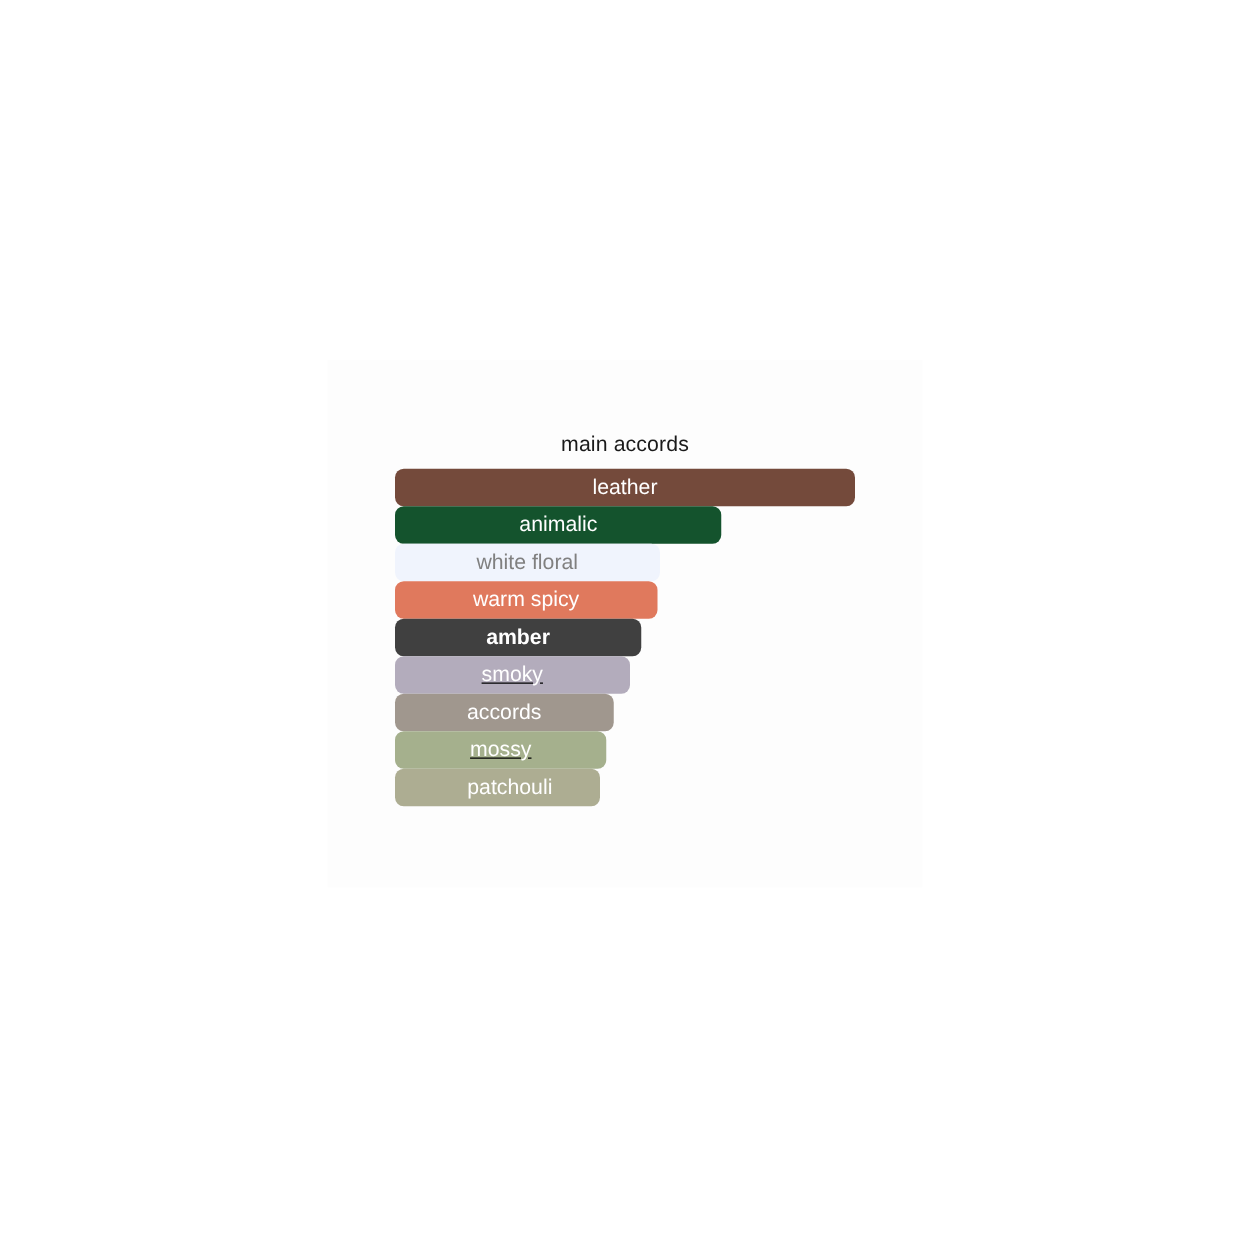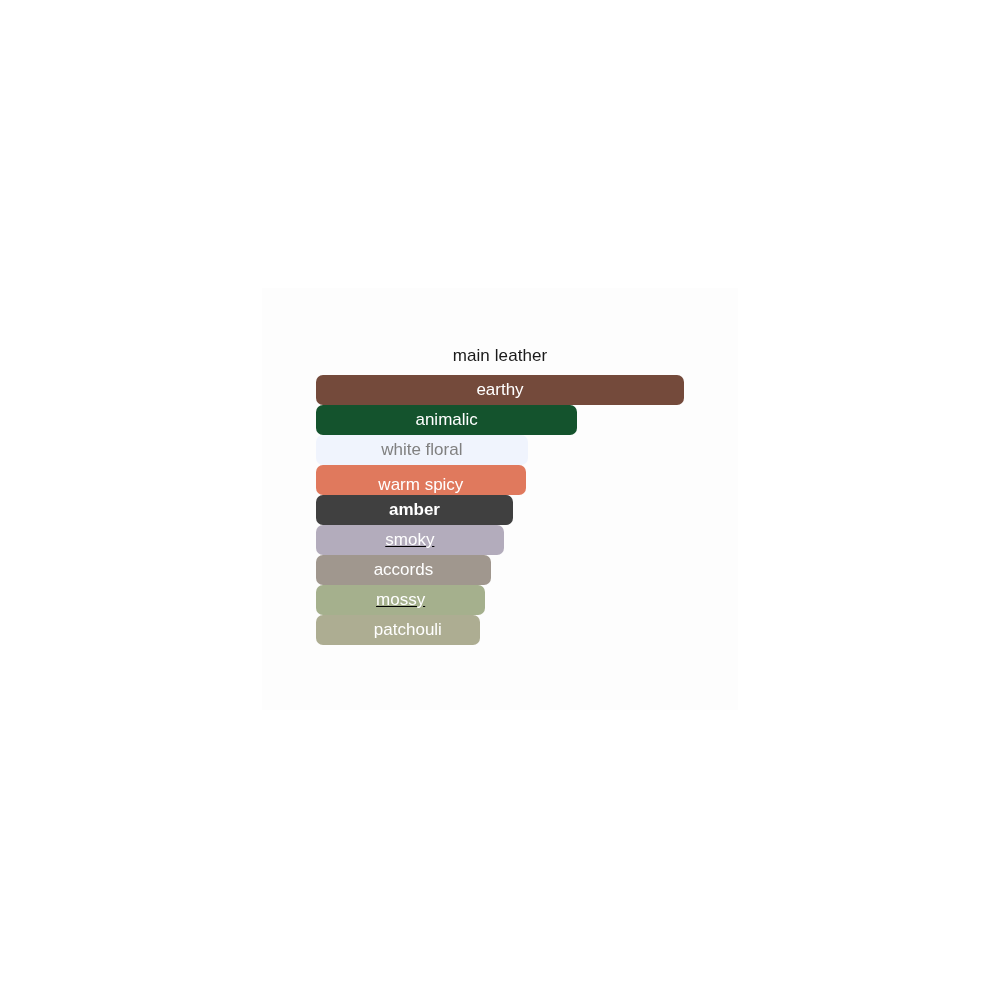--- a/index.html
+++ b/index.html
@@ -70,40 +70,40 @@
     color: #ffffff;
     text-align: center;
     padding-bottom: 1px;
   }
 </style>
 </head>
 <body>
 
 <div class="accords-panel"></div>
 
-<div class="accords-title">main leather</div>
+<div class="accords-title">main accords</div>
 
 <div class="accords-bars" id="accords-bars">
     <div class="accord-row">
       <div class="accord-bar" style="width: 100%; background: rgb(116, 74, 59);">
-        <span class="accord-label" style="color: rgb(255, 255, 255);">earthy</span>
+        <span class="accord-label" style="color: rgb(255, 255, 255);">leather</span>
       </div>
     </div>
     <div class="accord-row">
       <div class="accord-bar" style="width: 71%; background: #14532d;">
         <span class="accord-label" style="color: rgb(255, 255, 255);">animalic</span>
       </div>
     </div>
     <div class="accord-row">
       <div class="accord-bar" style="width: 57.5%; background: rgb(240, 244, 253);">
         <span class="accord-label" style="color: rgb(128, 128, 128);">white floral</span>
       </div>
     </div>
     <div class="accord-row">
-      <div class="accord-bar" style="width: 57%; background: rgb(224, 121, 93); align-items: flex-end;">
+      <div class="accord-bar" style="width: 57%; background: rgb(224, 121, 93);">
         <span class="accord-label" style="color: rgb(255, 255, 255);">warm spicy</span>
       </div>
     </div>
     <div class="accord-row">
       <div class="accord-bar" style="width: 53.5%; background: #404040; font-weight: bold;">
         <span class="accord-label" style="color: rgb(255, 255, 255);">amber</span>
       </div>
     </div>
     <div class="accord-row">
       <div class="accord-bar" style="width: 51%; background: rgb(179, 172, 188); text-decoration: underline;">

